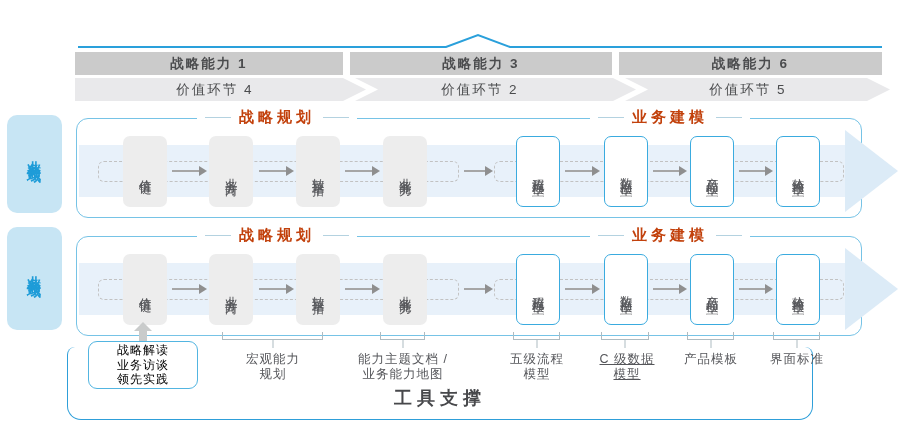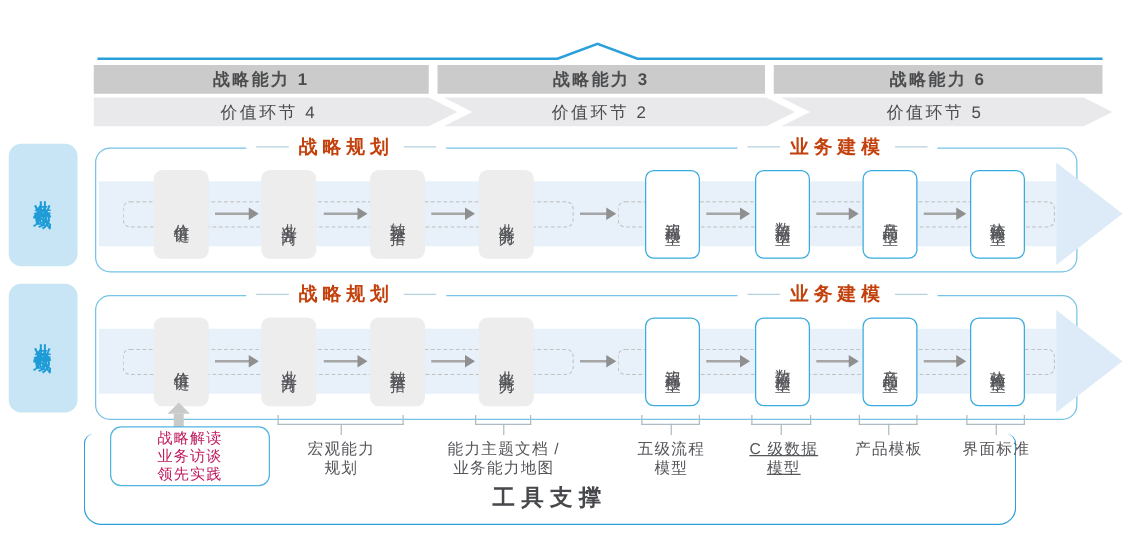--- a/index.html
+++ b/index.html
@@ -48,24 +48,24 @@
         background:#fff;padding:0 8px;font-size:15px;font-weight:bold;
         color:#c2410c;letter-spacing:4px;white-space:nowrap;}
   .row-header .hline{width:26px;height:1.5px;background:#b4d2e0;}
 
   
   .footer-box{position:absolute;left:67px;top:347px;width:746px;height:73px;box-sizing:border-box;
         border:1.5px solid #2e9fd9;border-top:none;border-radius:8px 8px 14px 14px;}
   .footer-label{position:absolute;left:0;right:0;bottom:9px;text-align:center;
         font-size:18px;font-weight:bold;color:#47484b;letter-spacing:5px;}
 
-  .practice-box{position:absolute;left:88px;top:341px;width:128px;height:48px;box-sizing:border-box;
+  .practice-box{position:absolute;left:88px;top:341px;width:110px;height:48px;box-sizing:border-box;
         background:#fff;border:1.5px solid #52b5e1;border-radius:9px;z-index:3;
         display:flex;flex-direction:column;align-items:center;justify-content:center;
-        font-size:12px;line-height:14.5px;color:#be185d;letter-spacing:1px;}
+        font-size:12px;line-height:14.5px;color:#000000;letter-spacing:1px;}
 
   .up-arrow-head{position:absolute;left:134px;top:322px;width:0;height:0;z-index:2;
         border-bottom:9px solid #c9cbcb;border-left:9px solid transparent;border-right:9px solid transparent;}
   .up-arrow-shaft{position:absolute;left:139px;top:331px;width:8px;height:11px;background:#c9cbcb;z-index:2;}
 
   .bracket{position:absolute;top:332px;height:8px;box-sizing:border-box;
         border:1.5px solid #aebbc1;border-top:none;}
   .bracket::after{content:'';position:absolute;left:50%;transform:translateX(-50%);
         top:6.5px;width:0;height:9px;border-left:1.5px solid #aebbc1;}
 

